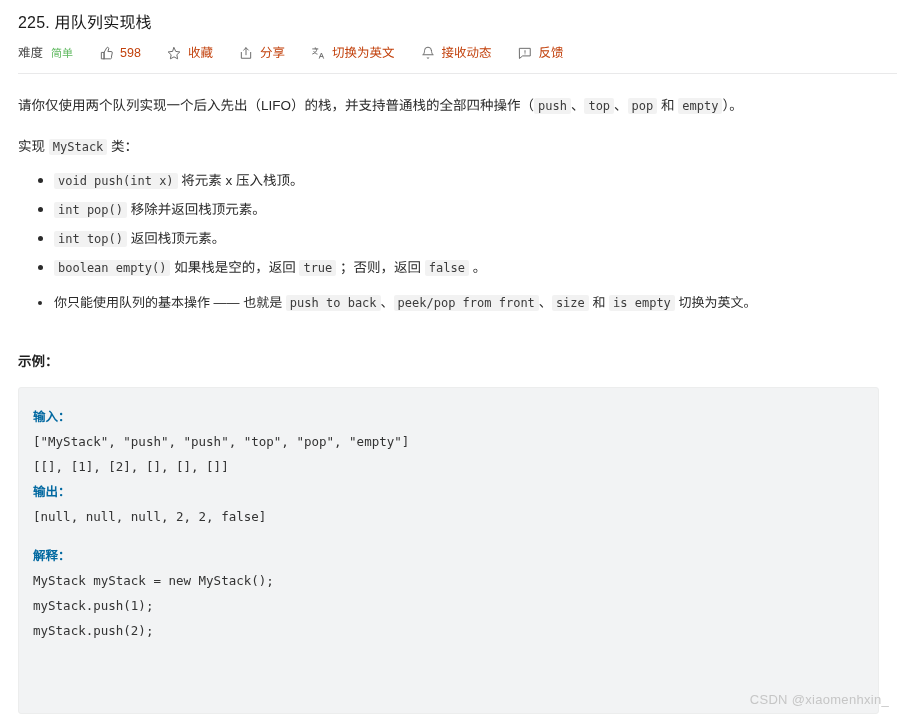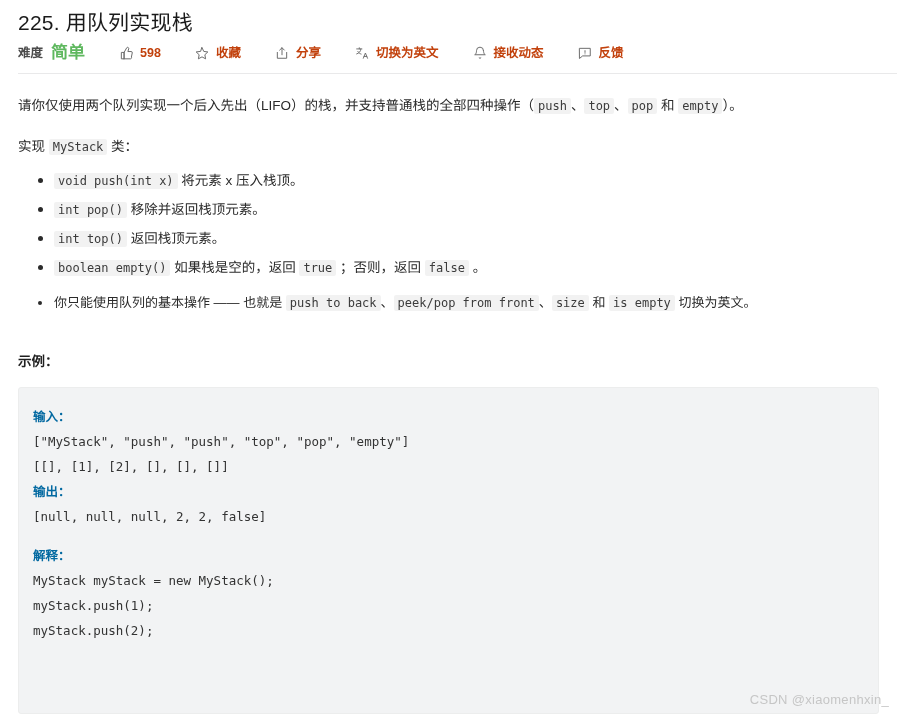--- a/index.html
+++ b/index.html
@@ -16,51 +16,50 @@
     position: relative;
     font-family: "Liberation Sans", "DejaVu Sans", sans-serif;
     color: #262626;
     -webkit-font-smoothing: antialiased;
   }
 
   .page { padding: 0; }
 
   
   .qtitle {
-    font-size: 21px;
+    font-size: 16px;
     font-weight: 500;
     color: #1a1a1a;
     padding: 12px 0 0 18px;
     line-height: 22px;
     letter-spacing: .2px;
   }
 
   .meta-row {
     display: flex;
     align-items: center;
     padding: 11px 0 0 18px;
     font-size: 12.5px;
     color: #494949;
-    gap: 8px;
+    gap: 0;
     line-height: 16px;
-    font-weight: bold;
   }
   .meta-item {
     display: flex;
     align-items: center;
     margin-right: 26px;
     white-space: nowrap;
     cursor: pointer;
   }
   .meta-item.static { cursor: default; }
   .meta-label { color: #4a4a4a; }
   .diff-badge {
     color: #5fb85f;
     margin-left: 8px;
-    font-size: 17px;
+    font-size: 11px;
   }
   .meta-icon {
     display: inline-flex;
     width: 15px;
     height: 15px;
     margin-right: 6px;
     align-items: center;
     justify-content: center;
     color: #6b6b6b;
   }

